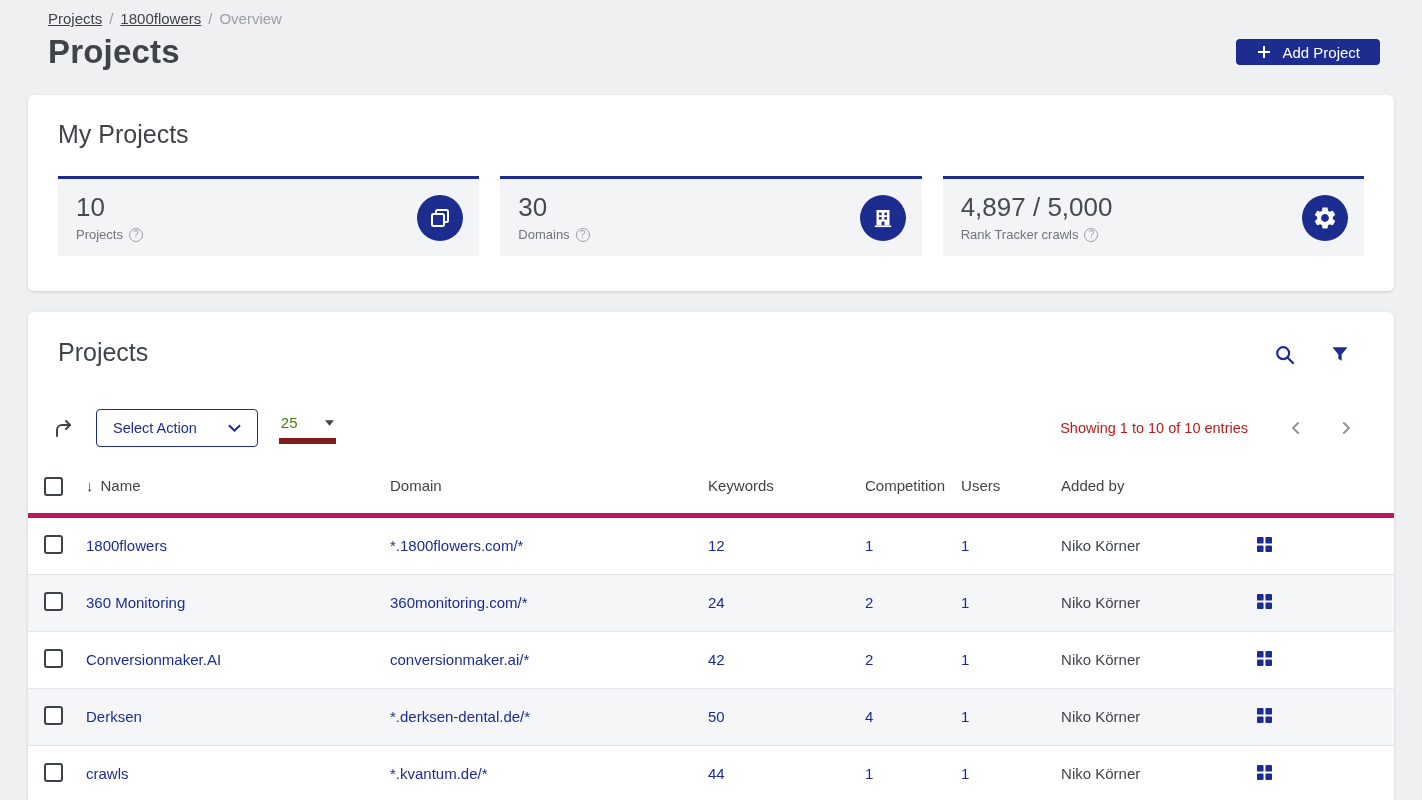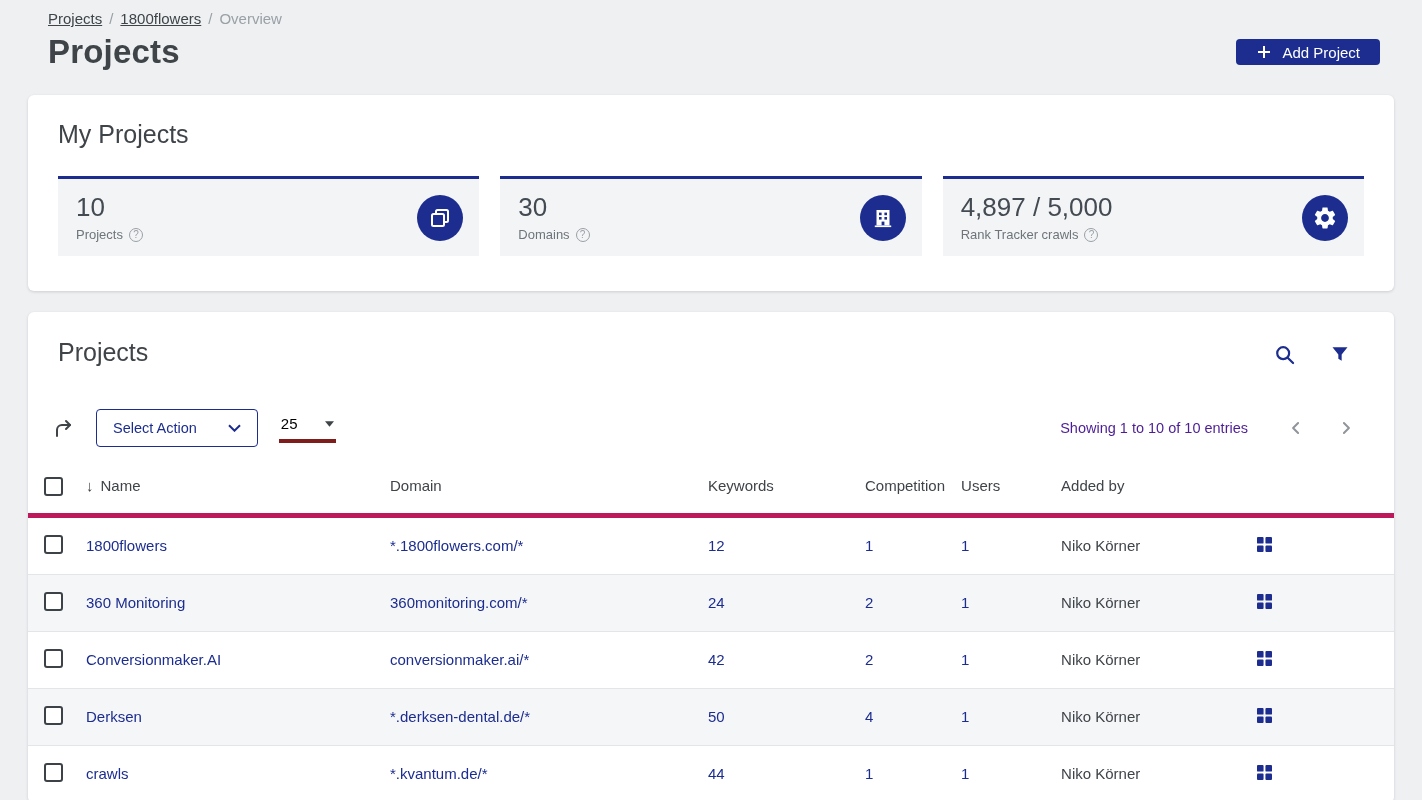--- a/index.html
+++ b/index.html
@@ -60,26 +60,26 @@
   .head-icons span { cursor:pointer; display:inline-flex; }
 
   .toolbar { display:flex; align-items:center; padding:0 32px 0 24px; margin-top:42px; }
   .fwd-icon { display:inline-flex; margin-right:20px; cursor:pointer; color:#3f4449; }
   .select-action {
     border:1.5px solid var(--accent); color:var(--accent); background:#fff;
     border-radius:4px; height:38px; padding:0 16px; font-size:14.5px; font-family:inherit;
     display:flex; align-items:center; gap:31px; cursor:pointer;
   }
   .page-size {
-    margin-left:21px; width:57px; border-bottom:4px solid #7f1d1d; padding:2px 2px 7px 2px;
+    margin-left:21px; width:57px; border-bottom:6px solid #7f1d1d; padding:2px 2px 7px 2px;
     display:flex; align-items:center; justify-content:space-between;
-    font-size:15px; color:#000000; cursor:pointer;
+    font-size:15px; color:#4d7c0f; cursor:pointer;
   }
   .toolbar .spacer { flex:1; }
-  .showing-text { font-size:14.5px; color:#4c1d95; margin-right:38px; }
+  .showing-text { font-size:14.5px; color:#b91c1c; margin-right:38px; }
   .pager { display:flex; gap:30px; margin-right:6px; color:#8f959a; }
   .pager span { cursor:pointer; display:inline-flex; }
 
   
   table { width:100%; border-collapse:collapse; font-size:15px; margin-top:16px; }
   thead th {
     font-weight:400; text-align:left; color:#3f4449;
     padding:13px 8px 17px; border-bottom:5px solid #be185d; white-space:nowrap;
   }
   tbody td { padding:17px 8px; border-bottom:1px solid #e3e6e8; white-space:nowrap; }

